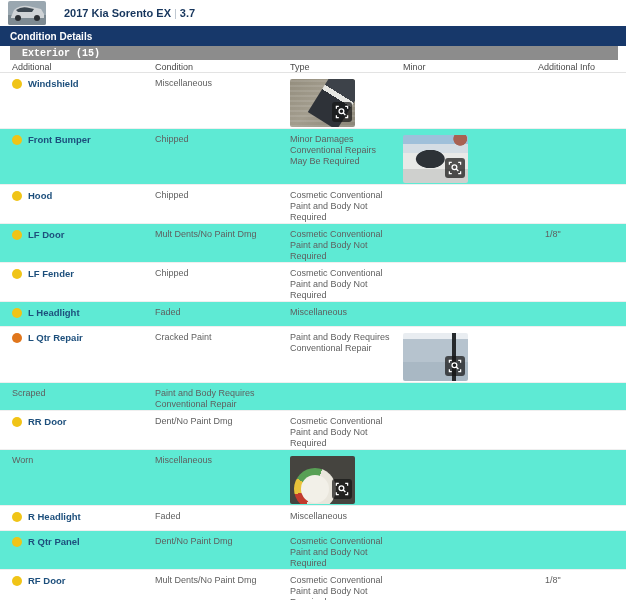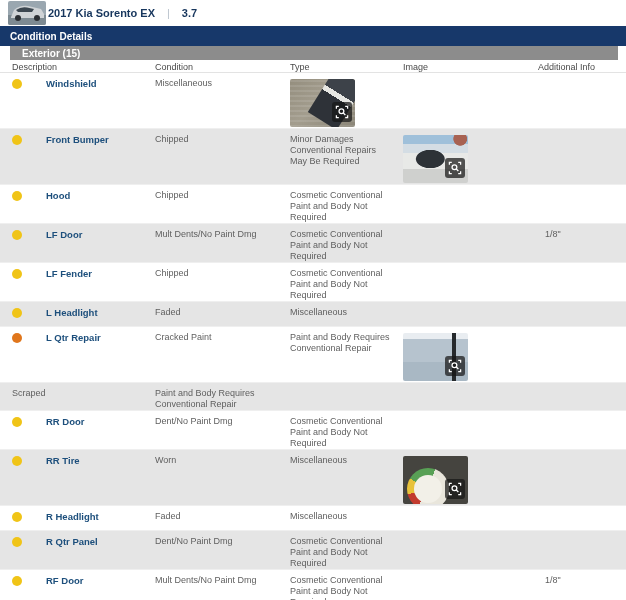--- a/index.html
+++ b/index.html
@@ -2,42 +2,42 @@
 <html><head>
 <meta charset="utf-8">
 <style>
   * { margin:0; padding:0; box-sizing:border-box; }
   html,body { width:626px; height:600px; overflow:hidden; background:#fff;
     font-family:"Liberation Sans", sans-serif; }
 
   
   .vehicle-bar { height:26px; display:flex; align-items:center; background:#fff; }
   .vehicle-thumb { width:38px; height:24px; margin-left:8px; border-radius:2px; overflow:hidden; flex:0 0 auto; }
-  .vehicle-title-wrap { display:flex; align-items:flex-end; margin-left:2px; gap:12px; }
+  .vehicle-title-wrap { display:flex; align-items:flex-end; margin-left:18px; gap:3px; }
   .vehicle-title { font-size:11px; font-weight:700; color:#17365d; }
   .vehicle-sep { color:#b9c2cc; font-size:11px; }
   .vehicle-trim { font-size:11px; font-weight:700; color:#17365d; }
 
   
   .navy-bar { height:20px; background:#17386a; color:#fff; font-size:10px; font-weight:700;
     display:flex; align-items:center; padding-left:10px; }
   .gray-bar { height:14px; background:#8c8c8c; color:#fff; font-size:10px; font-weight:700;
-    display:flex; align-items:center; padding-left:12px; margin:0 8px 0 10px; }
+    display:flex; align-items:center; padding-left:12px; margin:0 8px 0 10px;font-family:Liberation Mono, monospace; }
 
   
   .tbl-head, .tbl-row { display:grid; grid-template-columns:143px 135px 113px 135px 1fr;
     padding:0 8px 0 12px; }
   .tbl-head { height:13px; align-items:center; border-bottom:1px solid #e3e3e3; padding-top:2px; }
   .tbl-head .th { font-size:9px; color:#4a4a4a; }
 
   .tbl-row { min-height:25px; padding-top:5px; border-bottom:1px solid #efefef; }
-  .tbl-row.alt { background:#e5e5e5; }
+  .tbl-row.alt { background:#5eead4; }
   .tbl-row.has-image { min-height:56px; }
 
-  .cell-desc { display:flex; align-items:flex-start; gap:24px; }
+  .cell-desc { display:flex; align-items:flex-start; gap:6px; }
   .dot { width:10px; height:10px; border-radius:50%; margin-top:1px; flex:0 0 auto; }
   .dot-yellow { background:#f0c417; }
   .dot-orange { background:#e0761c; }
   .desc-label { font-size:9.5px; font-weight:700; color:#1d4f7c; line-height:12px; }
 
   .cell-txt { font-size:9px; color:#5f5f5f; line-height:11px; padding-right:10px; }
   .cell-type { padding-right:12px; }
   .cell-add { font-size:9px; color:#5f5f5f; padding-left:7px; }
 
   
@@ -90,24 +90,24 @@
 </div>
 
 <div class="navy-bar">
   <span>Condition Details</span>
 </div>
 <div class="gray-bar">
   <span>Exterior (15)</span>
 </div>
 
 <div class="tbl-head">
-  <div class="th">Description</div>
+  <div class="th">Additional</div>
   <div class="th">Condition</div>
   <div class="th">Type</div>
-  <div class="th">Image</div>
+  <div class="th">Minor</div>
   <div class="th">Additional Info</div>
 </div>
 
 <div>
     <div class="tbl-row has-image">
     <div class="cell-desc">
       <span class="dot dot-yellow"></span>
       <span class="desc-label">Windshield</span>
     </div>
     <div class="cell-txt cell-type">Miscellaneous</div>
@@ -226,24 +226,20 @@
       <span class="desc-label">RR Door</span>
     </div>
     <div class="cell-txt">Dent/No Paint Dmg</div>
     <div class="cell-txt cell-type">Cosmetic Conventional Paint and Body Not Required</div>
     <div>
       
     </div>
     <div class="cell-add"></div>
   </div>
     <div class="tbl-row alt has-image">
-    <div class="cell-desc">
-      <span class="dot dot-yellow"></span>
-      <span class="desc-label">RR Tire</span>
-    </div>
     <div class="cell-txt">Worn</div>
     <div class="cell-txt cell-type">Miscellaneous</div>
     <div>
       <div class="thumb thumb--rr-tire-photo">
         <span class="zoom-badge">
           <svg width="16" height="16" viewBox="0 0 20 20" fill="none" stroke="#fff" stroke-width="1.6">
             <path d="M3 6 V3 H6 M14 3 H17 V6 M17 14 V17 H14 M6 17 H3 V14"></path>
             <circle cx="9.3" cy="9" r="3"></circle>
             <path d="M11.6 11.2 L14.2 13.8"></path>
           </svg>

